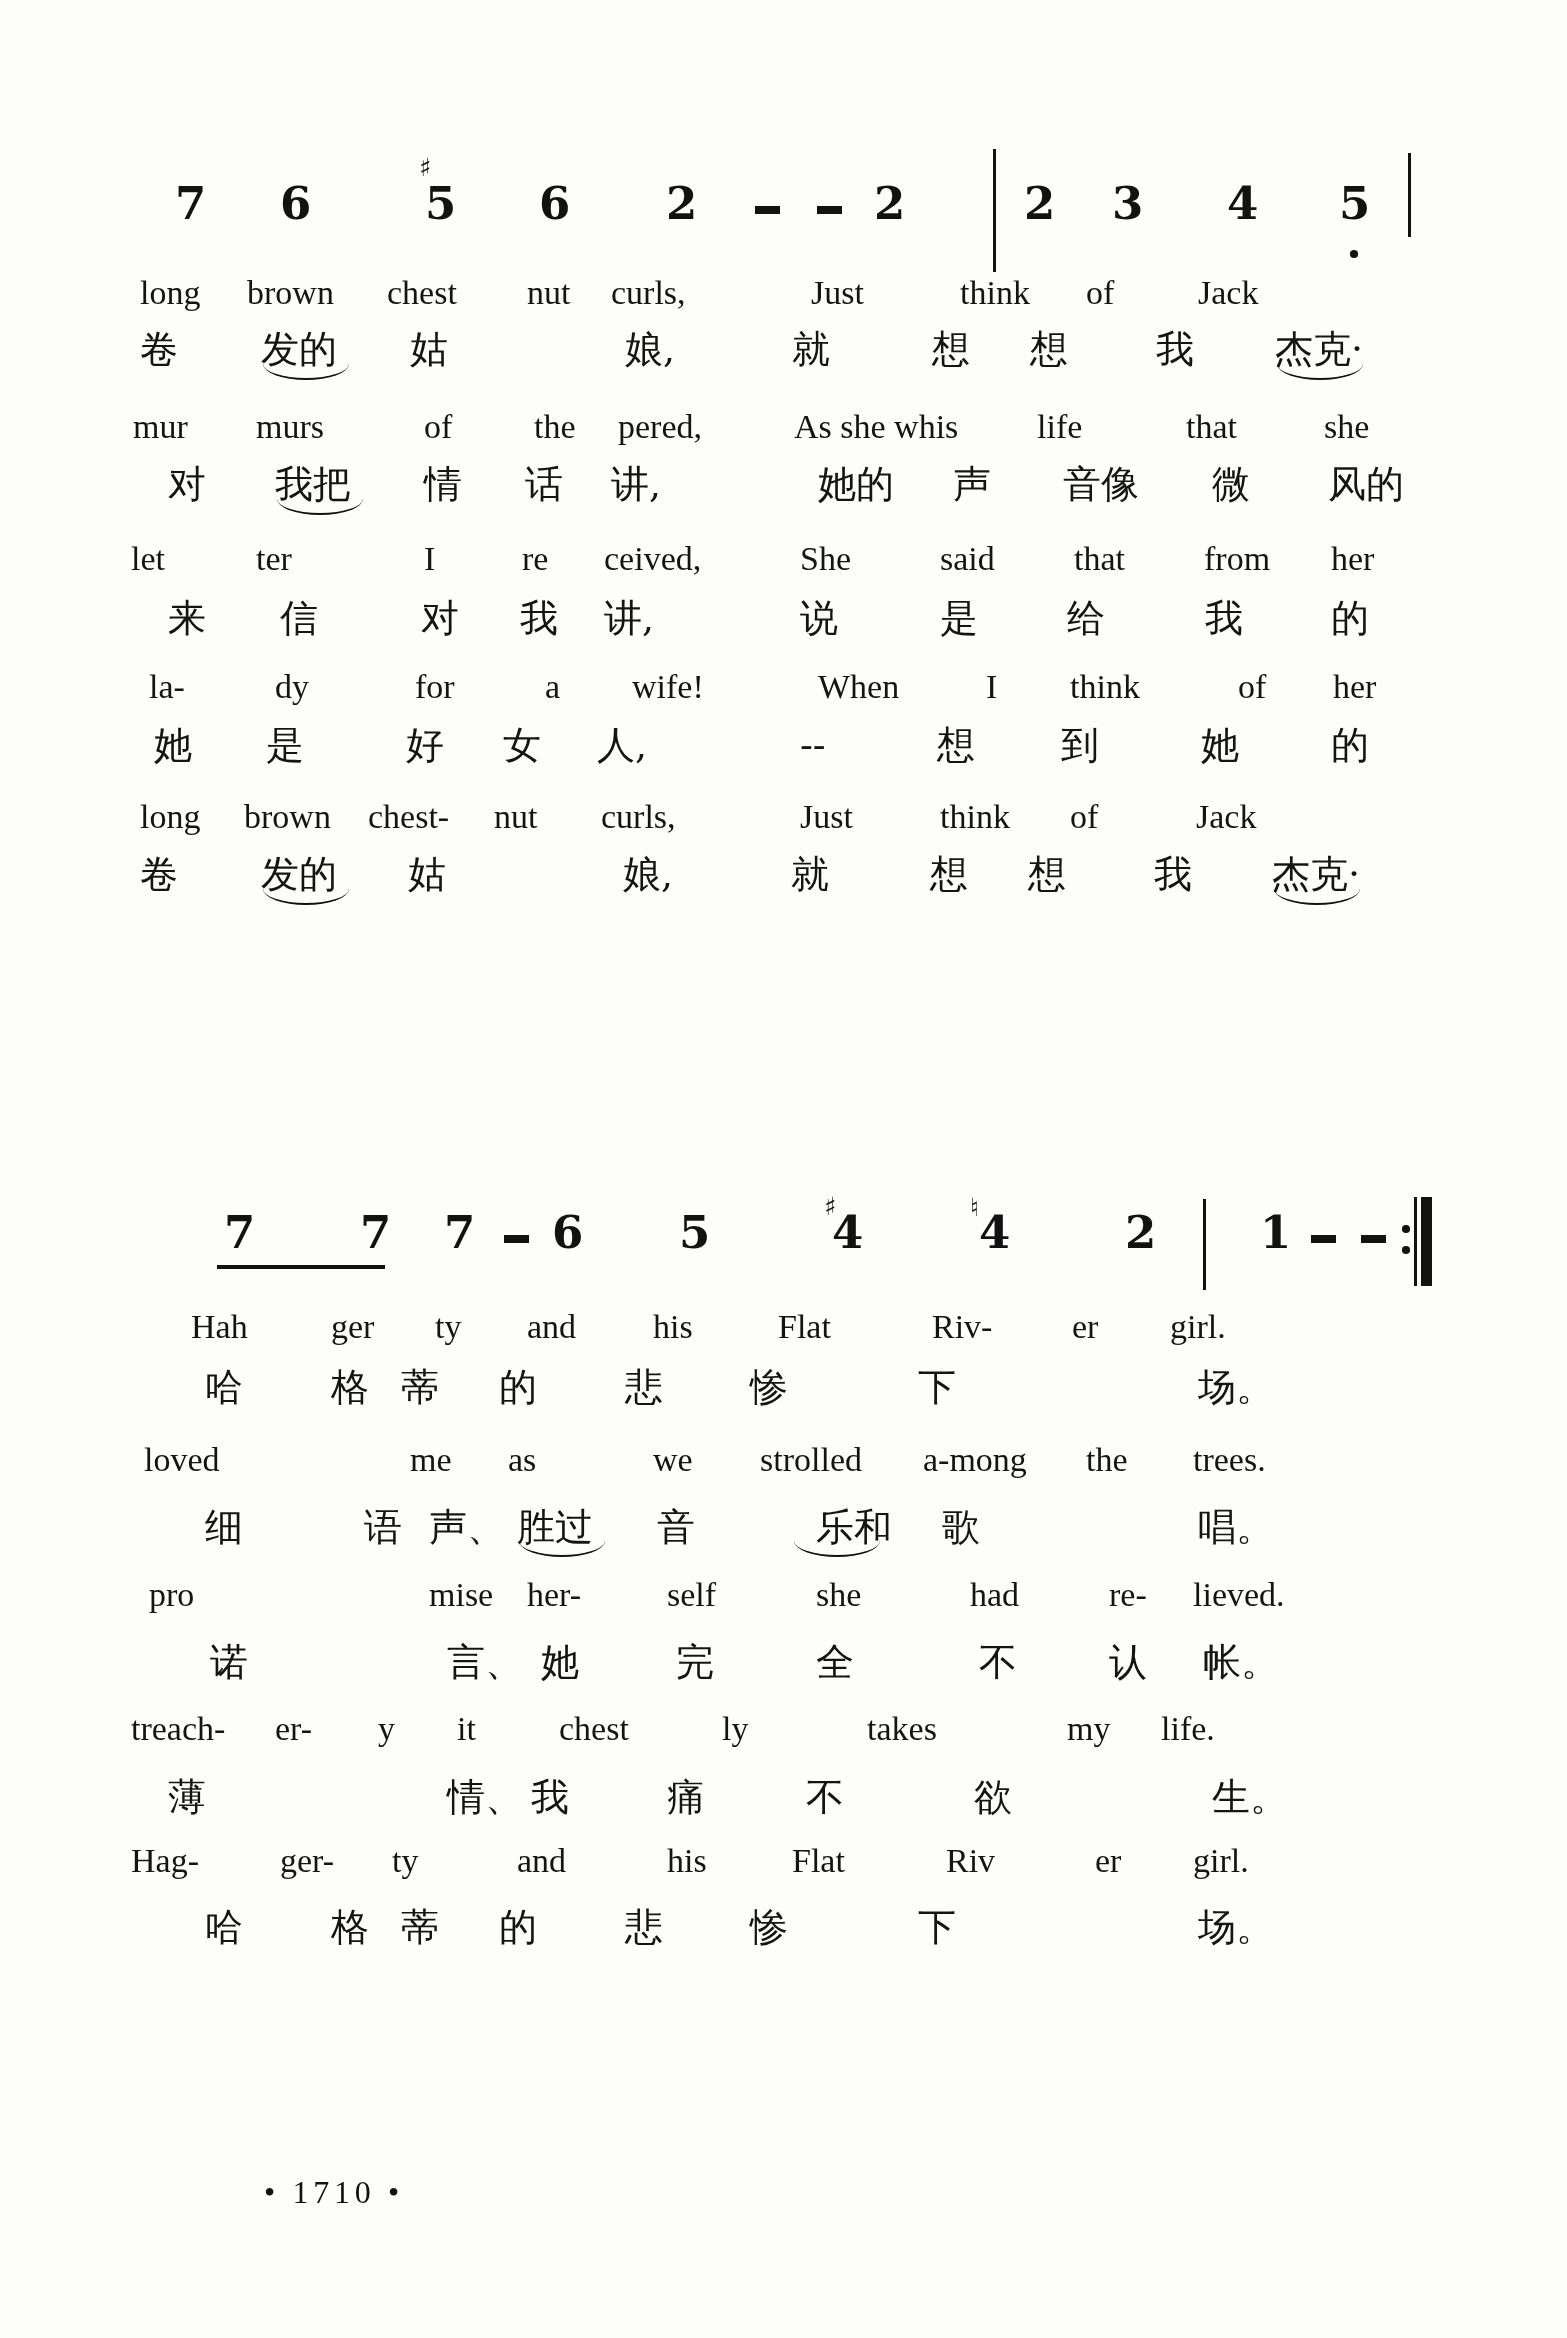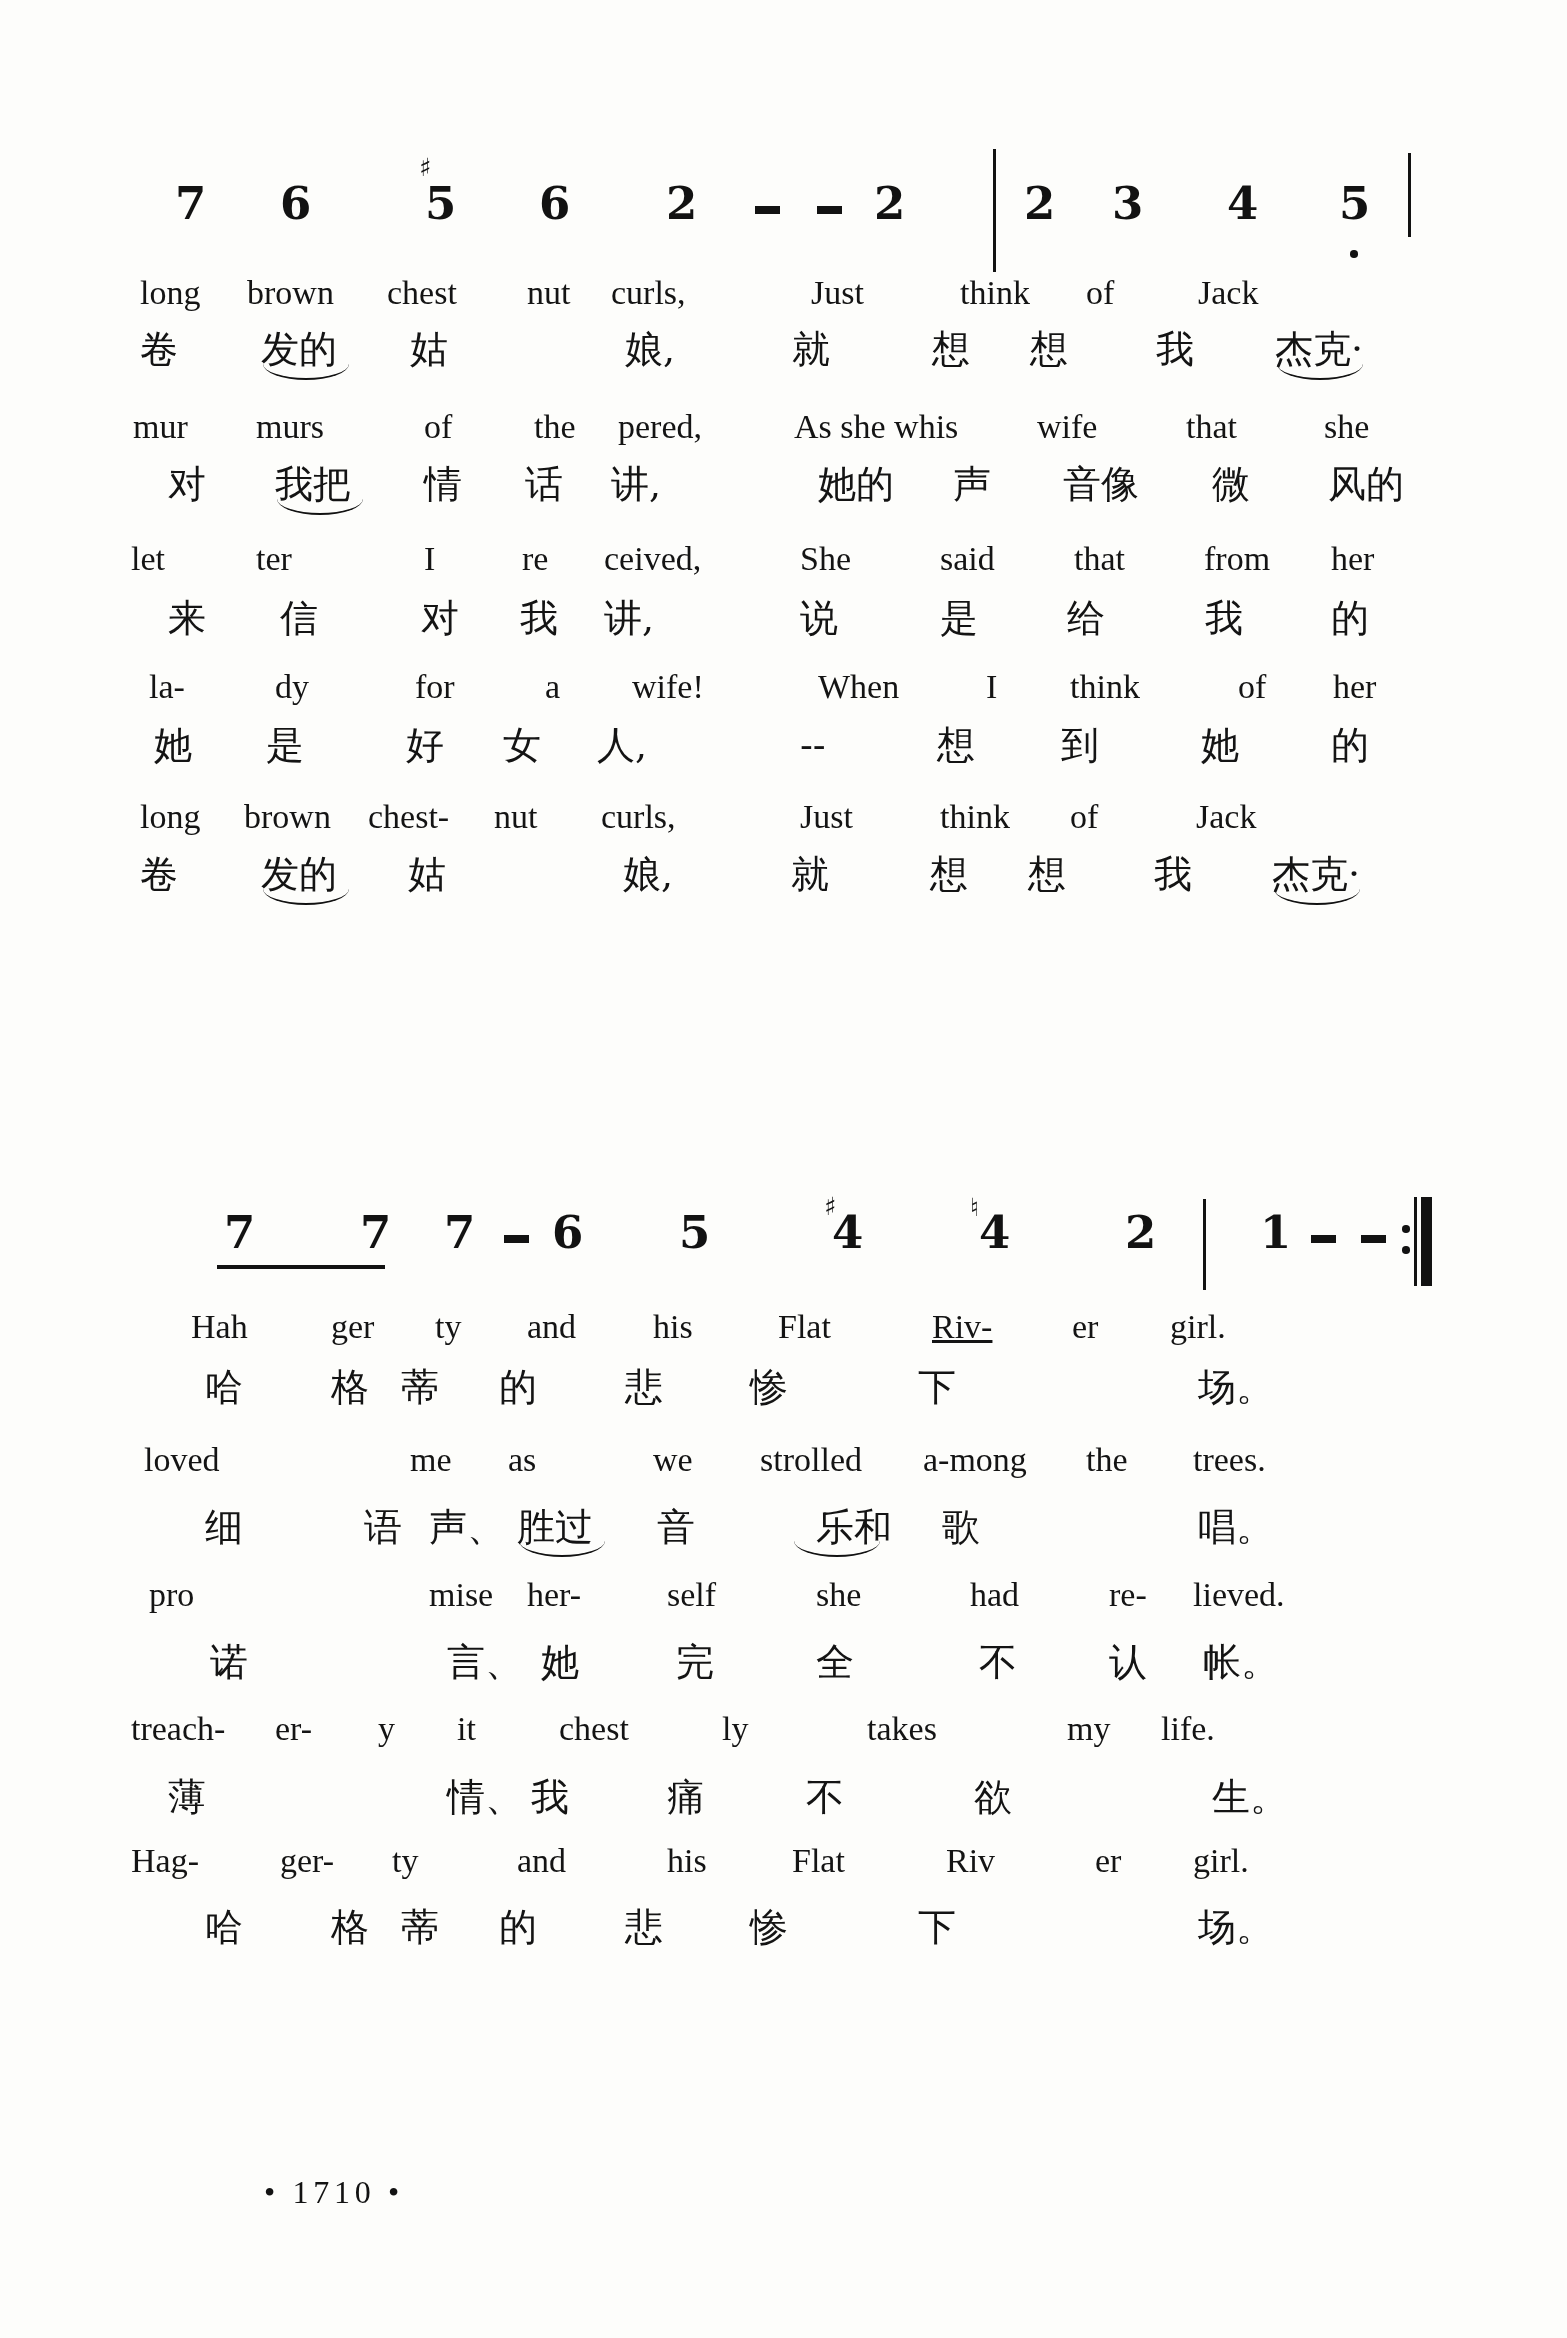--- a/index.html
+++ b/index.html
@@ -62,21 +62,21 @@
       <div class="tok zh" style="left: 1030px; top: 328px;">想</div>
       <div class="tok zh" style="left: 1156px; top: 328px;">我</div>
       <div class="tok zh" style="left: 1275px; top: 328px;">杰克·</div>
       <div class="slur" style="left: 1277px; top: 362px; width: 86px;"></div>
       <div class="tok en" style="left: 133px; top: 407px;">mur</div>
       <div class="tok en" style="left: 256px; top: 407px;">murs</div>
       <div class="tok en" style="left: 424px; top: 407px;">of</div>
       <div class="tok en" style="left: 534px; top: 407px;">the</div>
       <div class="tok en" style="left: 618px; top: 407px;">pered,</div>
       <div class="tok en" style="left: 794px; top: 407px;">As she whis</div>
-      <div class="tok en" style="left: 1037px; top: 407px;">wife</div>
+      <div class="tok en" style="left: 1037px; top: 407px;">life</div>
       <div class="tok en" style="left: 1186px; top: 407px;">that</div>
       <div class="tok en" style="left: 1324px; top: 407px;">she</div>
       <div class="tok zh" style="left: 168px; top: 463px;">对</div>
       <div class="tok zh" style="left: 275px; top: 463px;">我把</div>
       <div class="slur" style="left: 277px; top: 497px; width: 86px;"></div>
       <div class="tok zh" style="left: 424px; top: 463px;">情</div>
       <div class="tok zh" style="left: 525px; top: 463px;">话</div>
       <div class="tok zh" style="left: 611px; top: 463px;">讲,</div>
       <div class="tok zh" style="left: 818px; top: 463px;">她的</div>
       <div class="tok zh" style="left: 953px; top: 463px;">声</div>
@@ -162,21 +162,21 @@
       <div class="odot" style="left: 1402px; top: 1225px;"></div>
       <div class="odot" style="left: 1402px; top: 1246px;"></div>
       <div class="bar" style="left: 1414px; top: 1197px; height: 89px;"></div>
       <div class="thickbar" style="left: 1421px; top: 1197px; height: 89px;"></div>
       <div class="tok en" style="left: 191px; top: 1307px;">Hah</div>
       <div class="tok en" style="left: 331px; top: 1307px;">ger</div>
       <div class="tok en" style="left: 435px; top: 1307px;">ty</div>
       <div class="tok en" style="left: 527px; top: 1307px;">and</div>
       <div class="tok en" style="left: 653px; top: 1307px;">his</div>
       <div class="tok en" style="left: 778px; top: 1307px;">Flat</div>
-      <div class="tok en" style="left: 932px; top: 1307px; text-decoration: underline;">Riv-</div>
+      <div class="tok en" style="left: 932px; top: 1307px;">Riv-</div>
       <div class="tok en" style="left: 1072px; top: 1307px;">er</div>
       <div class="tok en" style="left: 1170px; top: 1307px;">girl.</div>
       <div class="tok zh" style="left: 205px; top: 1366px;">哈</div>
       <div class="tok zh" style="left: 331px; top: 1366px;">格</div>
       <div class="tok zh" style="left: 401px; top: 1366px;">蒂</div>
       <div class="tok zh" style="left: 499px; top: 1366px;">的</div>
       <div class="tok zh" style="left: 625px; top: 1366px;">悲</div>
       <div class="tok zh" style="left: 750px; top: 1366px;">惨</div>
       <div class="tok zh" style="left: 918px; top: 1366px;">下</div>
       <div class="tok zh" style="left: 1198px; top: 1366px;">场。</div>

